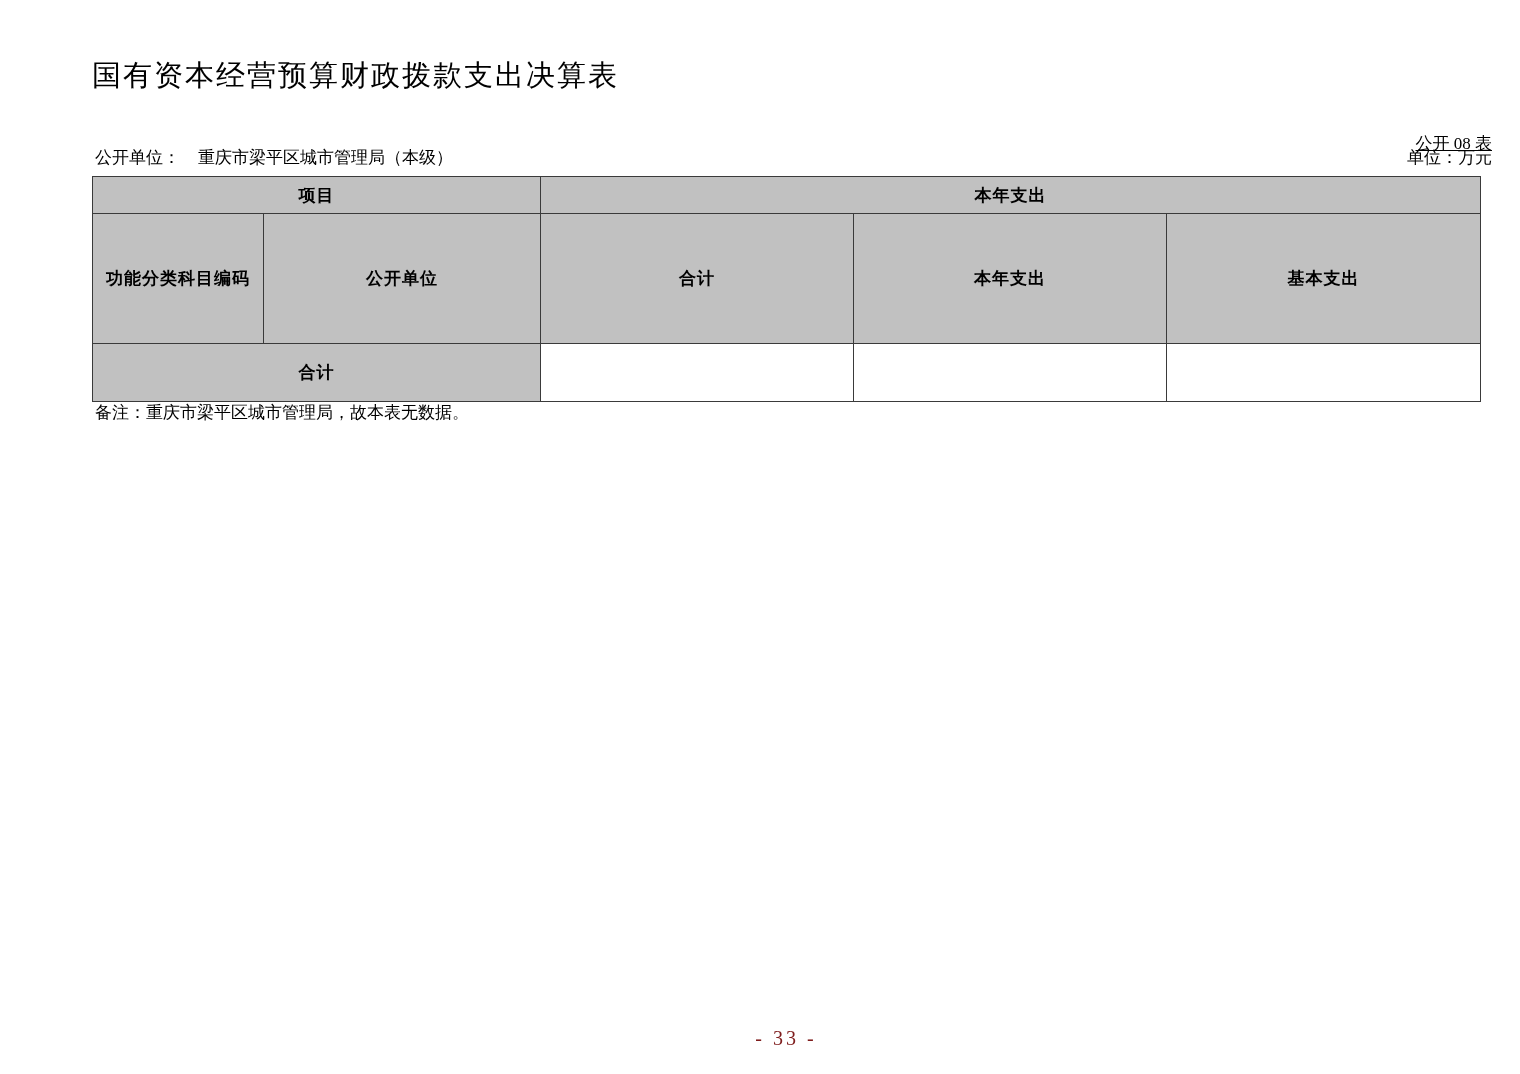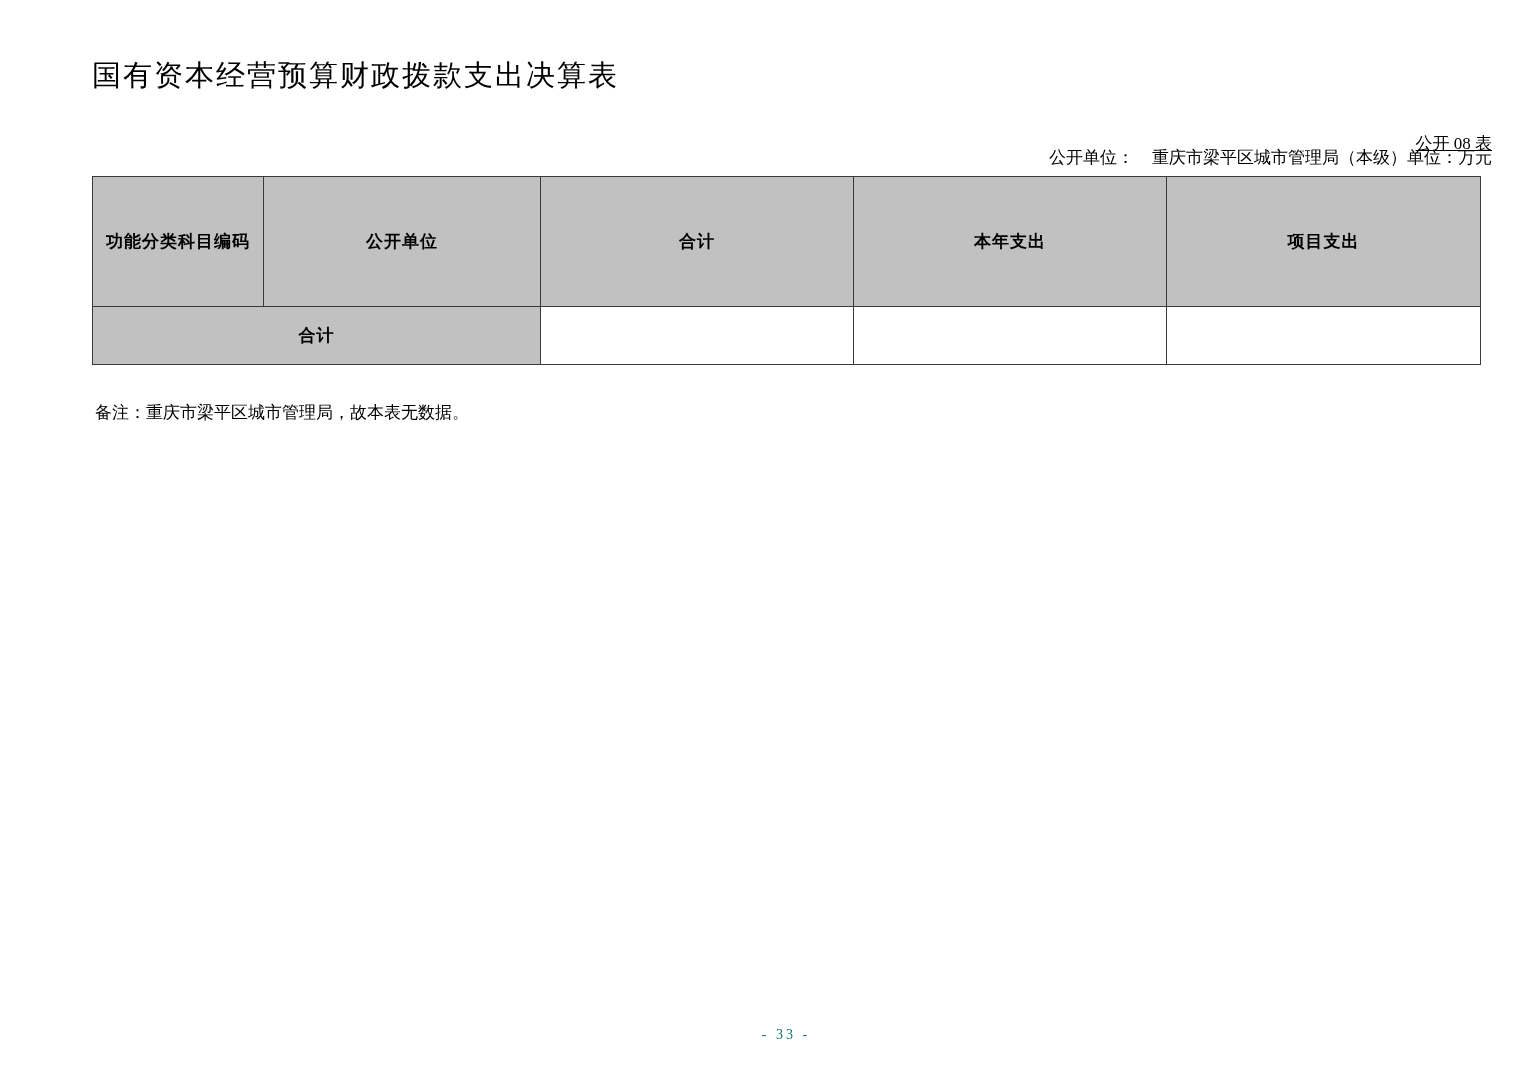--- a/index.html
+++ b/index.html
@@ -35,21 +35,21 @@
     font-size: 17px;
     white-space: nowrap;
     text-decoration: underline;
   }
   .meta-row {
     position: absolute;
     top: 146px;
     left: 95px;
     width: 1397px;
     display: flex;
-    justify-content: flex-end;
+    justify-content: space-between;
     align-items: baseline;
     font-size: 17px;
     white-space: nowrap;
   }
   .publisher-value {
     margin-left: 18px;
   }
   table.doc-table {
     position: absolute;
     top: 176px;
@@ -83,22 +83,22 @@
     left: 95px;
     font-size: 17px;
     white-space: nowrap;
   }
   .page-number {
     position: absolute;
     top: 1027px;
     left: 92px;
     width: 1388px;
     text-align: center;
-    font-size: 14px;
-    color: #0f766e;
+    font-size: 20px;
+    color: #7f1d1d;
     letter-spacing: 3px;
   }
 </style>
 </head>
 <body>
 
 <div class="doc-title">国有资本经营预算财政拨款支出决算表</div>
 
 <div class="table-code">公开 08 表</div>
 
@@ -111,26 +111,30 @@
 
 <table class="doc-table">
   <colgroup>
     <col style="width:171px">
     <col style="width:277px">
     <col style="width:313px">
     <col style="width:313px">
     <col style="width:314px">
   </colgroup>
   <tbody>
+    <tr class="row-group">
+      <th colspan="2">项目</th>
+      <th colspan="3">本年支出</th>
+    </tr>
     <tr class="row-cols">
       <th>功能分类科目编码</th>
       <th>公开单位</th>
       <th>合计</th>
       <th>本年支出</th>
-      <th>项目支出</th>
+      <th>基本支出</th>
     </tr>
     <tr class="row-total">
       <th colspan="2">合计</th>
       <td class="empty-cell"></td>
       <td class="empty-cell"></td>
       <td class="empty-cell"></td>
     </tr>
   </tbody>
 </table>
 

